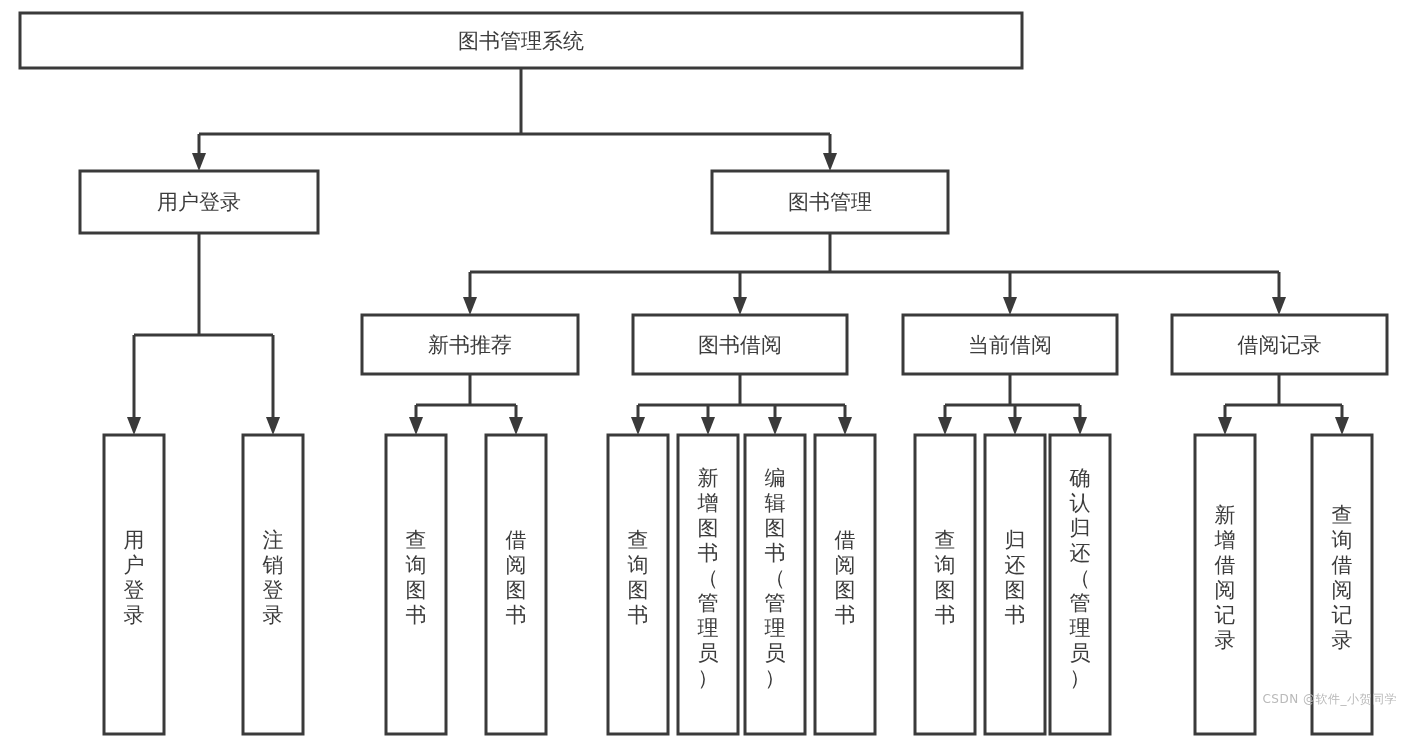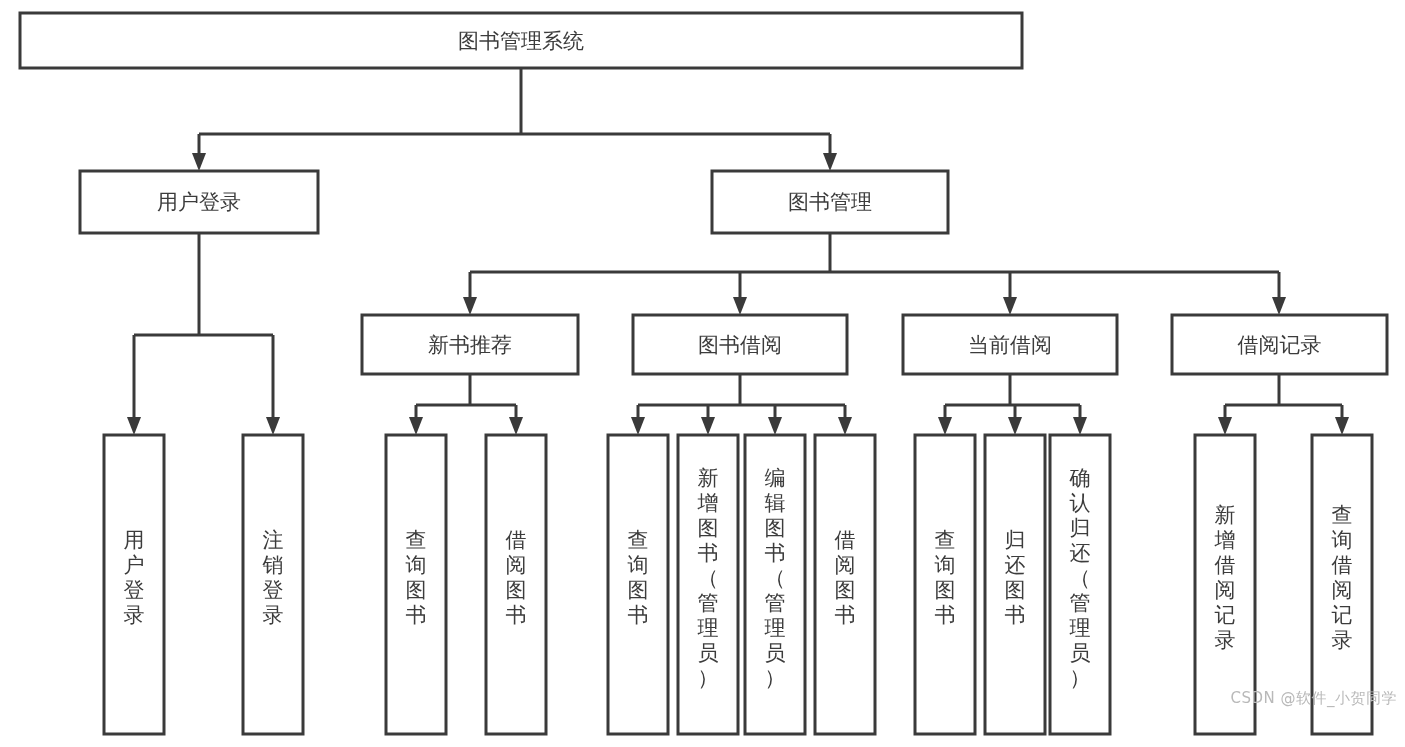--- a/index.html
+++ b/index.html
@@ -54,21 +54,21 @@
     fill: #3c3c3c;
     font-family: "DejaVu Sans", "Liberation Sans", sans-serif;
     font-size: 21px;
     text-anchor: middle;
   }
   .watermark-text {
     position: absolute;
     right: 8px;
     bottom: 6px;
     font-family: "DejaVu Sans", "Liberation Sans", sans-serif;
-    font-size: 15px;
+    font-size: 12px;
     color: #b9b9b9;
     letter-spacing: 0.5px;
     white-space: nowrap;
     user-select: none;
   }
 </style>
 </head>
 <body>
 
 <div id="diagram-root">

